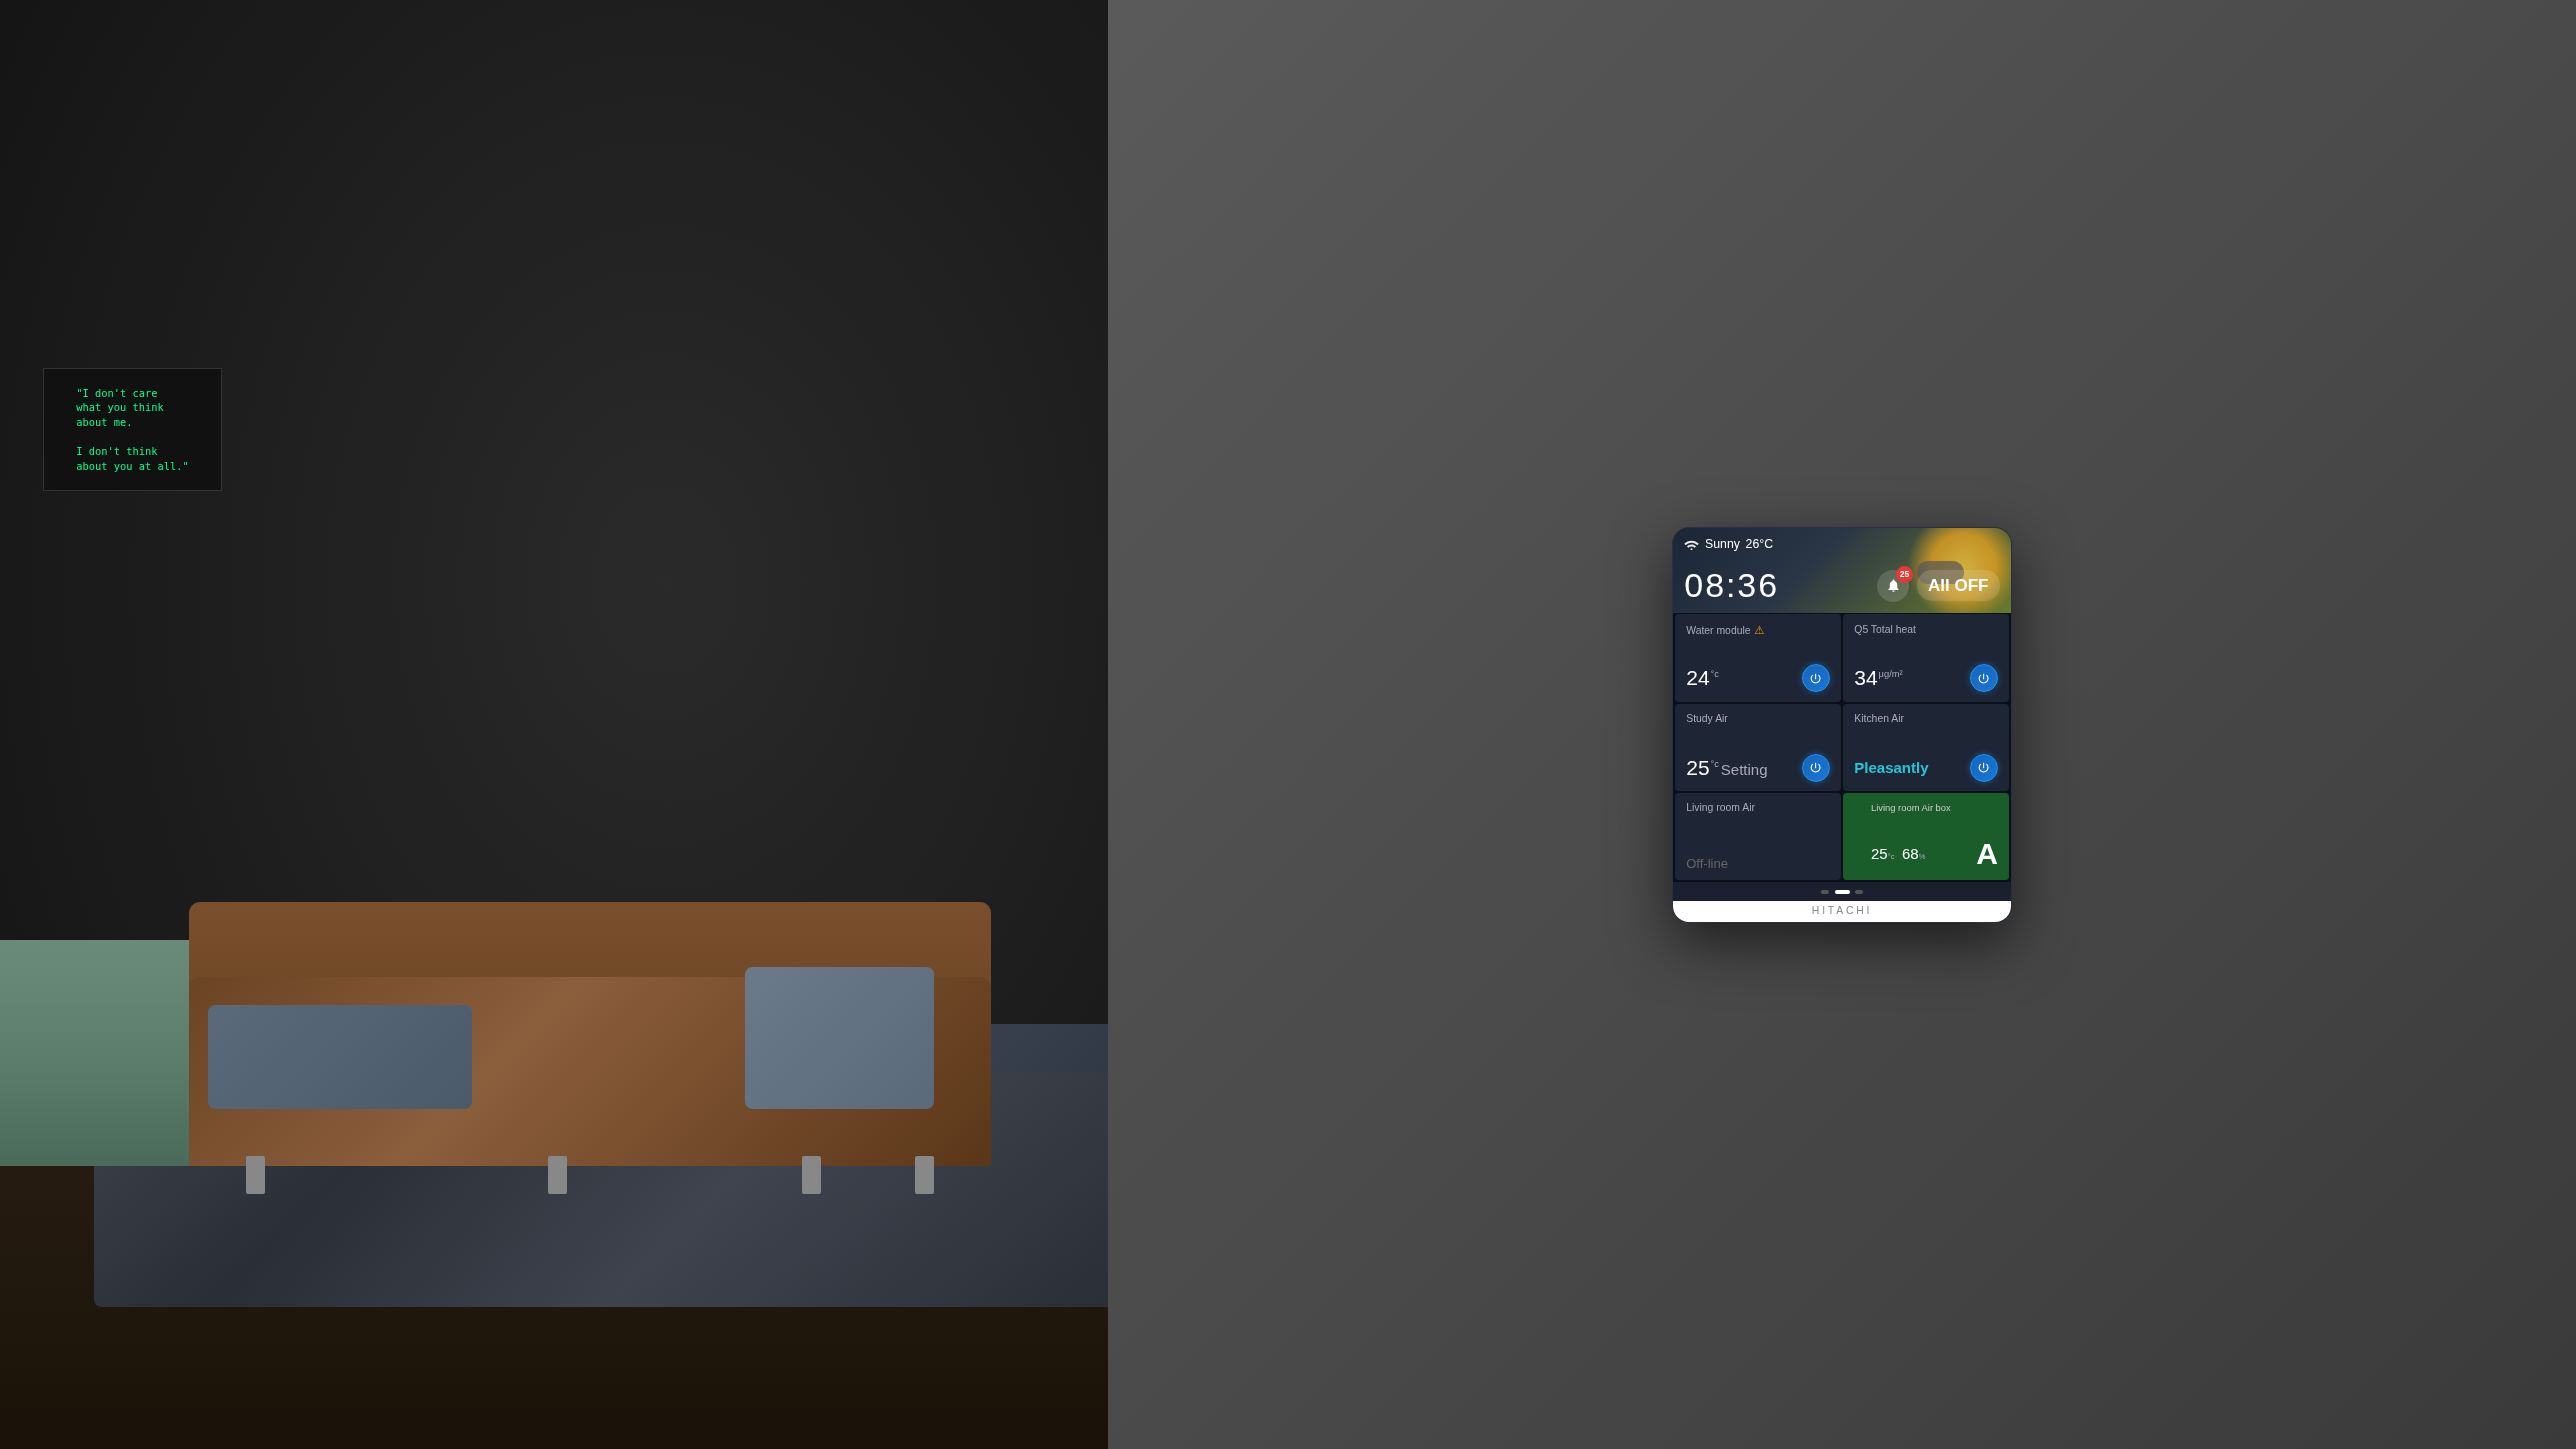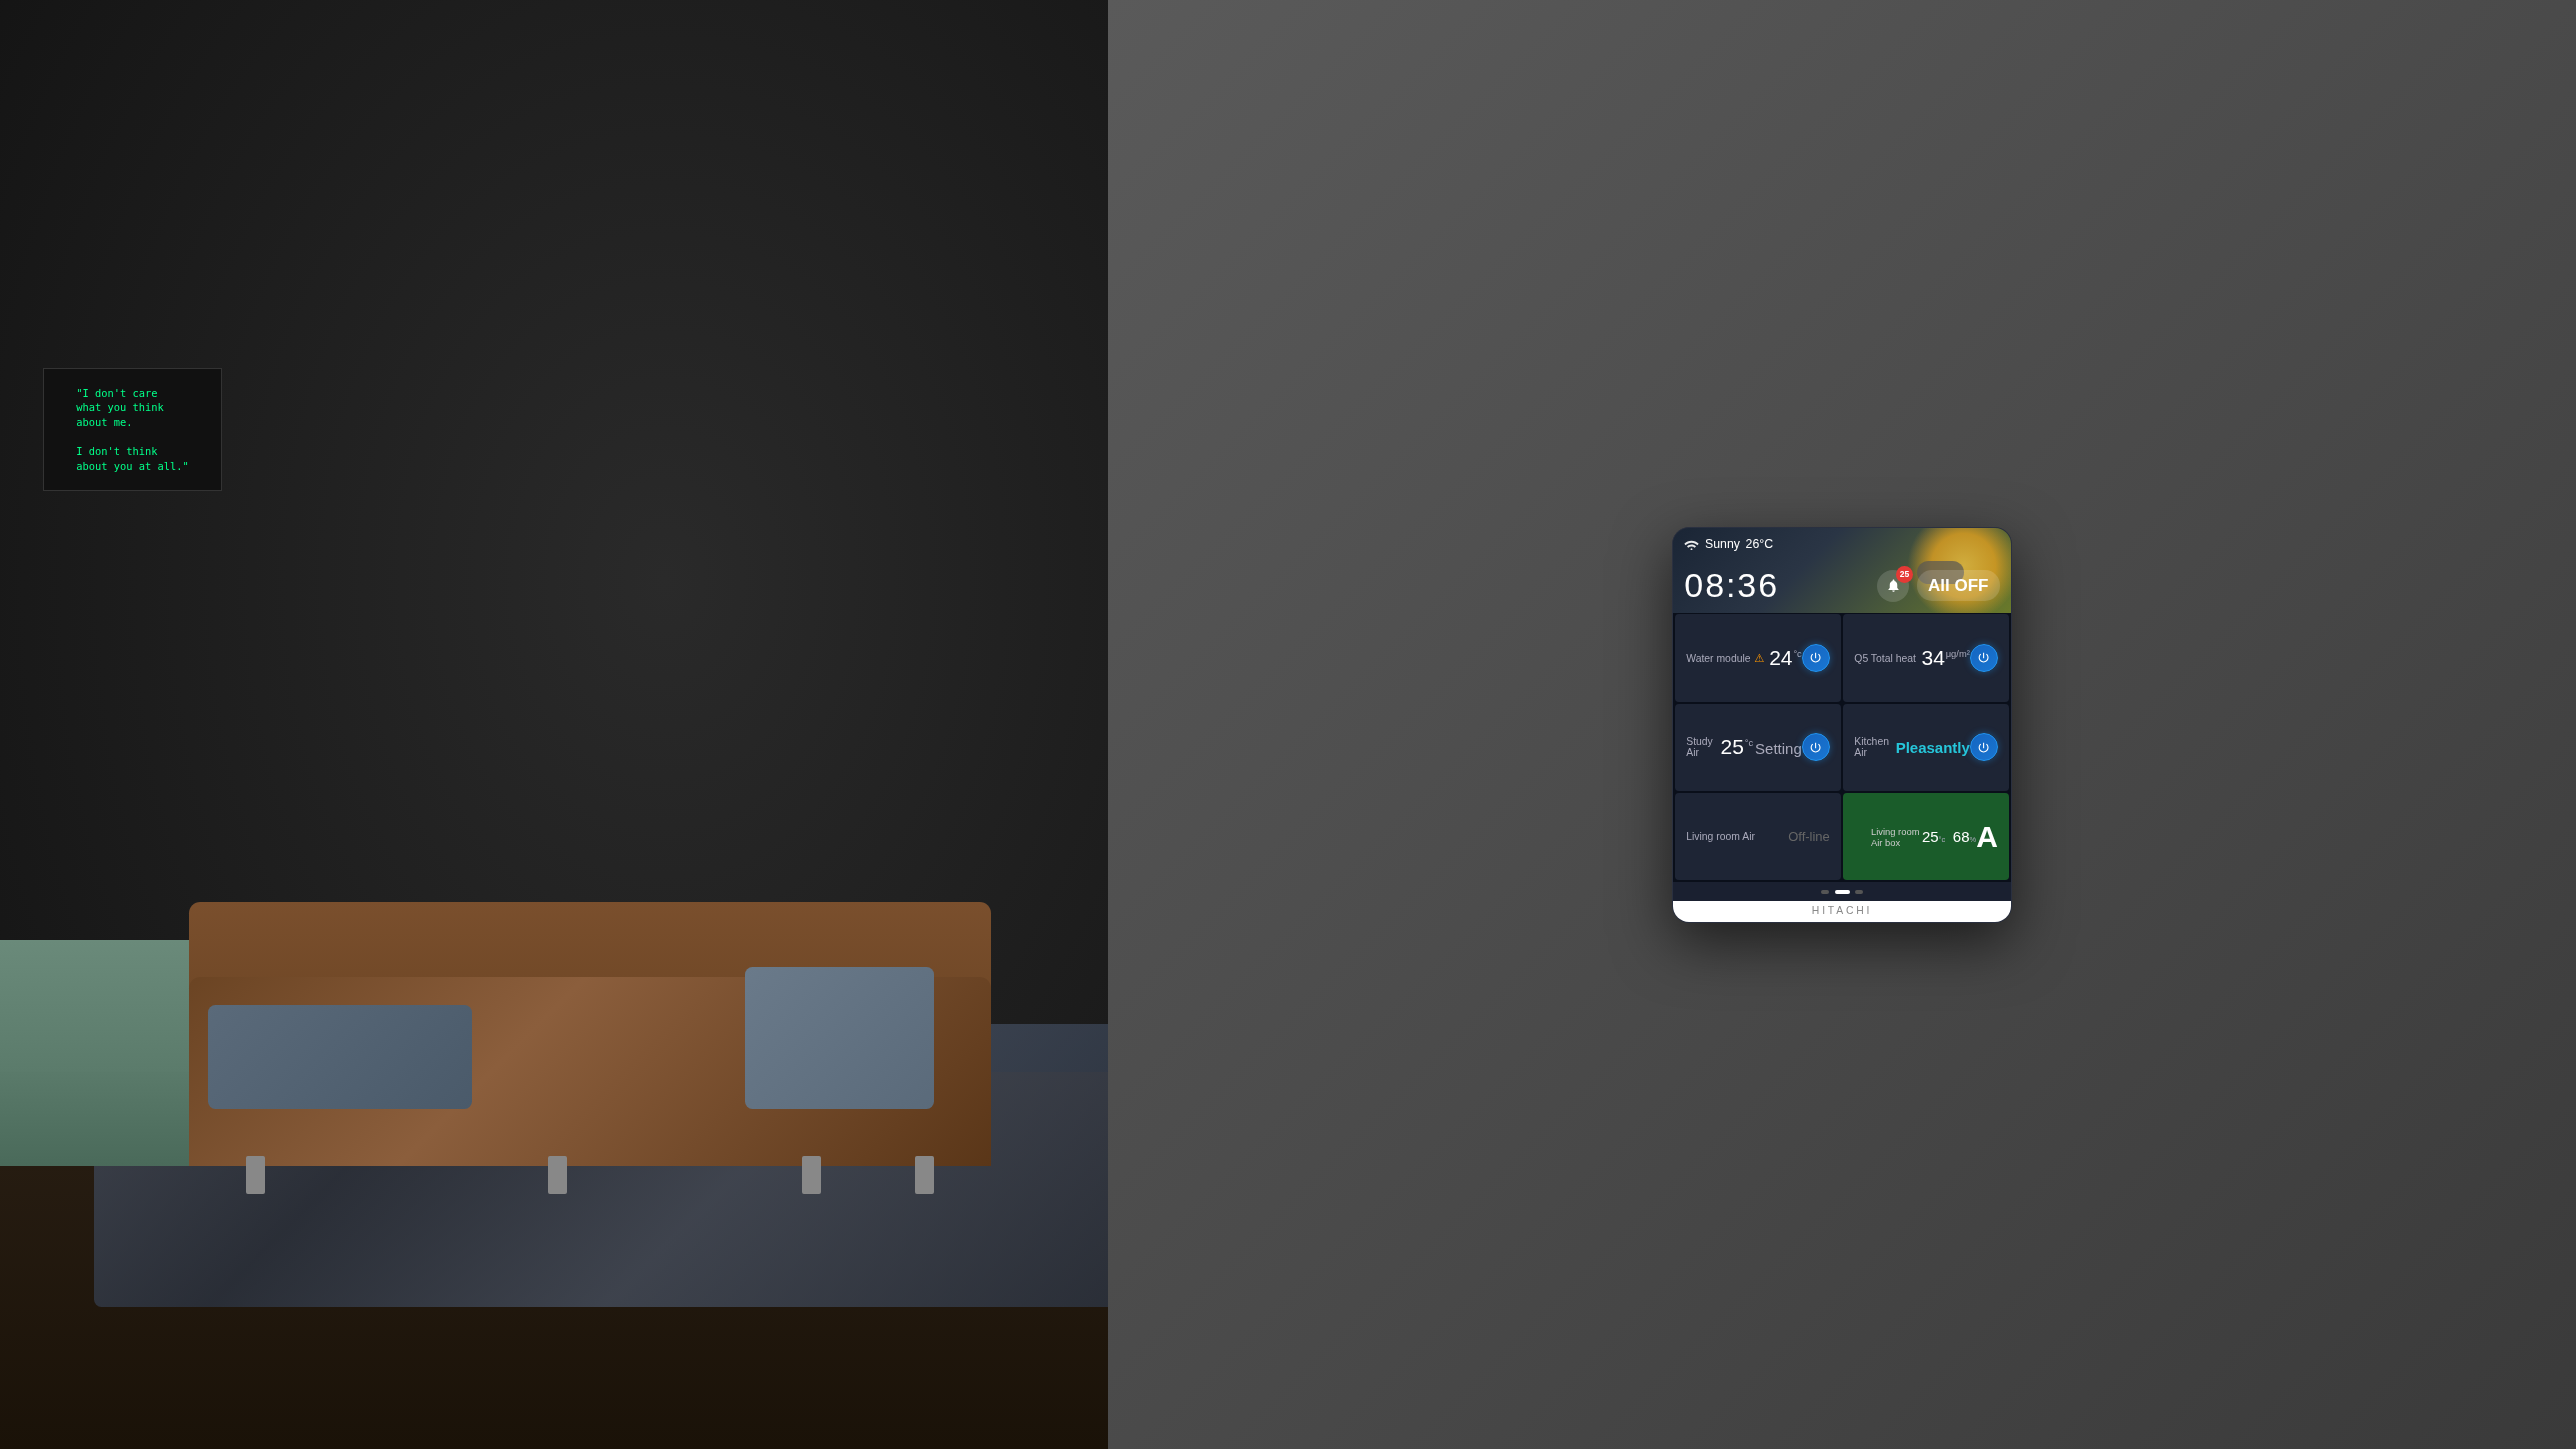--- a/index.html
+++ b/index.html
@@ -323,21 +323,21 @@
       grid-template-rows: repeat(3, 1fr);
       gap: 1.9px;
       background: #0a0f1a;
       padding: 1.9px;
     }
 
     .grid-card {
       background: #1e2535;
       padding: 9.4px 11.3px;
       display: flex;
-      flex-direction: row;
+      flex-direction: column;
       justify-content: space-between;
       position: relative;
       border-radius: 3.8px;
     }
 
     .card-title {
       color: #aab;
       font-size: 10.4px;
       font-weight: 500;
       display: flex;

